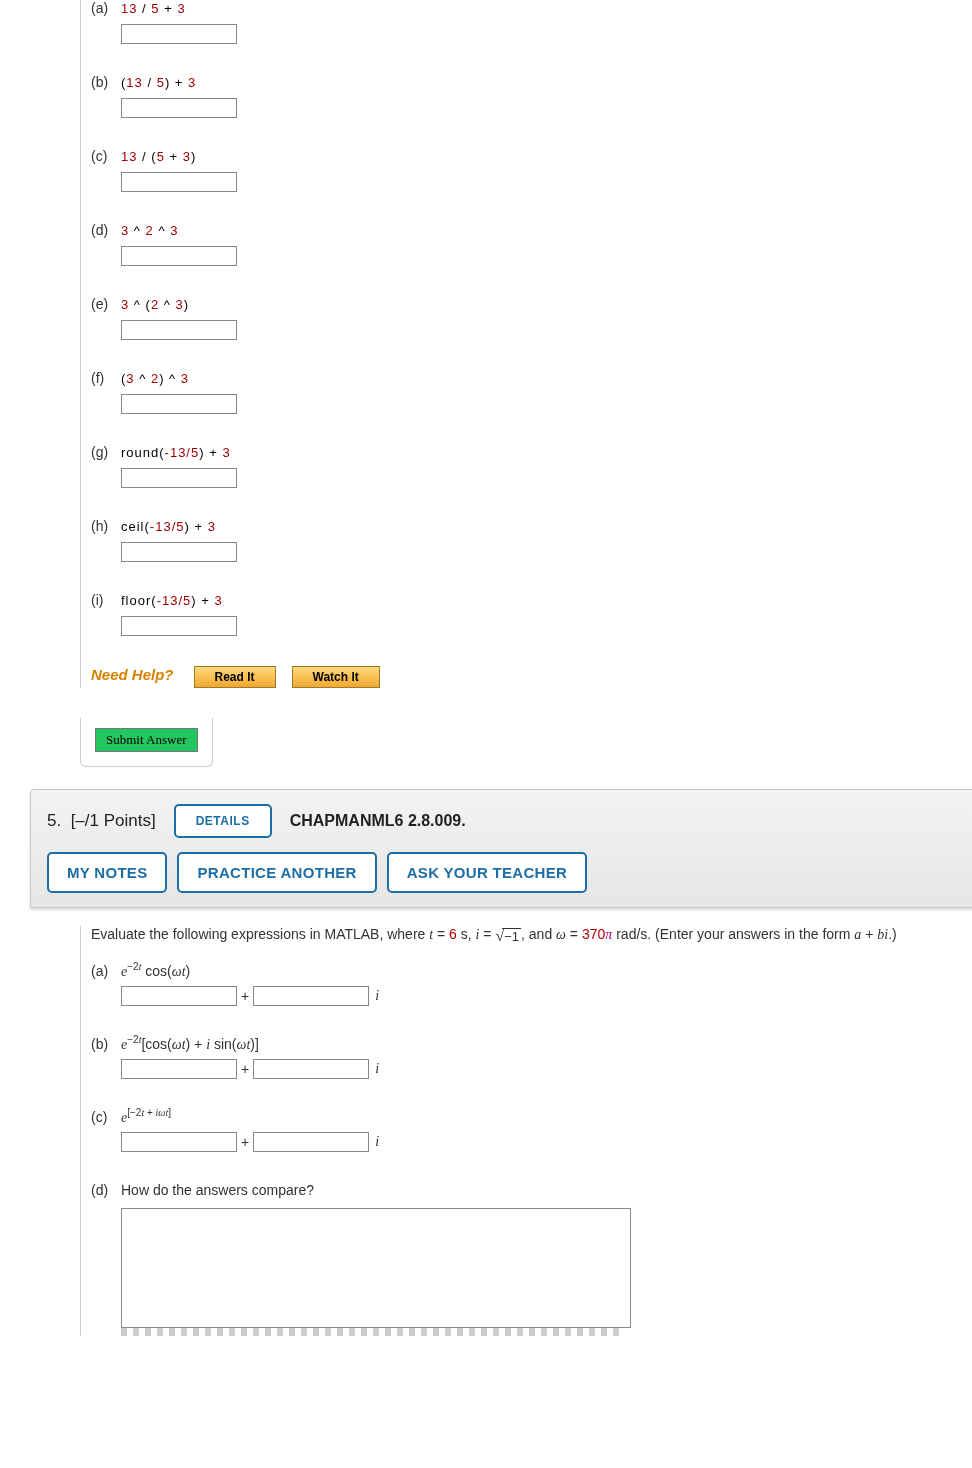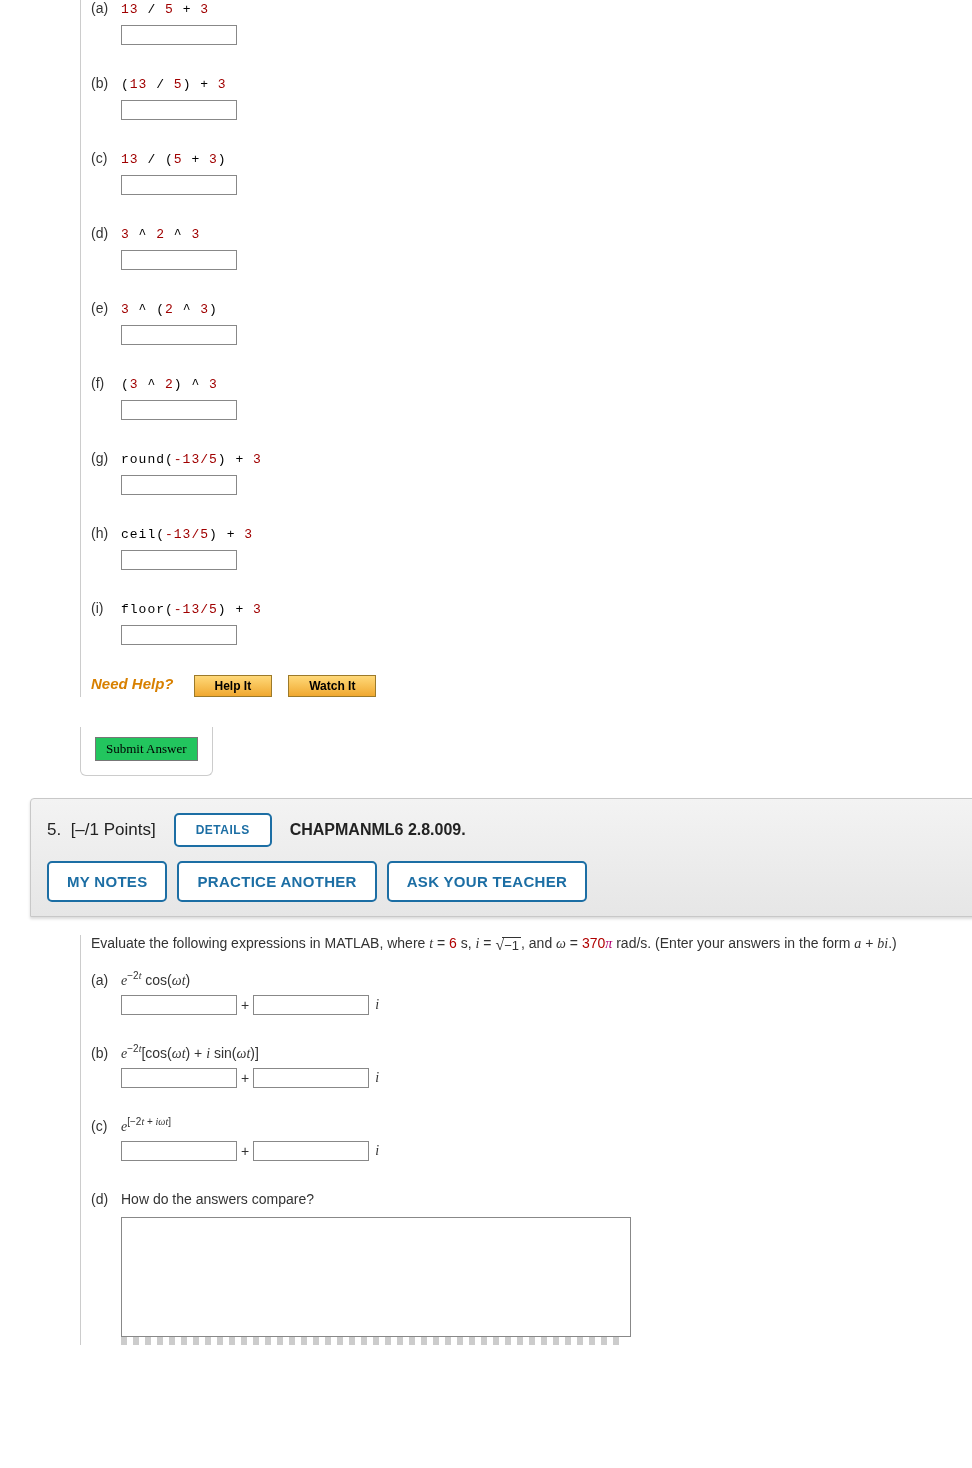--- a/index.html
+++ b/index.html
@@ -29,21 +29,21 @@
   }
   .subpart-label {
     width: 30px;
     flex: 0 0 30px;
     padding-top: 0;
   }
   .subpart-body {
     flex: 1;
   }
   .code {
-    font-family: Liberation Mono, monospace;
+    font-family: Liberation Sans, sans-serif;
     letter-spacing: 1px;
     font-size: 13px;
   }
   .c-black { color: #000; }
   .c-red { color: #a00000; }
   .answer-input {
     display: block;
     margin-top: 8px;
     width: 110px;
     height: 18px;
@@ -255,21 +255,21 @@
           <div class="subpart-body"><span class="code"><span class="c-black">ceil(</span><span class="c-red">-13/5</span><span class="c-black">)</span><span class="c-black"> + </span><span class="c-red">3</span></span><input class="answer-input" style=""></div>
         </div>
         <div class="subpart">
           <div class="subpart-label">(i)</div>
           <div class="subpart-body"><span class="code"><span class="c-black">floor(</span><span class="c-red">-13/5</span><span class="c-black">)</span><span class="c-black"> + </span><span class="c-red">3</span></span><input class="answer-input" style=""></div>
         </div>
       </div>
 
     <div class="need-help-row">
       <span class="need-help-label">Need Help?</span>
-      <button class="help-btn">Help It</button>
+      <button class="help-btn">Read It</button>
       <button class="help-btn">Watch It</button>
     </div>
   </div>
 
   <div class="submit-wrap">
     <button class="submit-btn">Submit Answer</button>
   </div>
 
   
   <div class="q-header">

